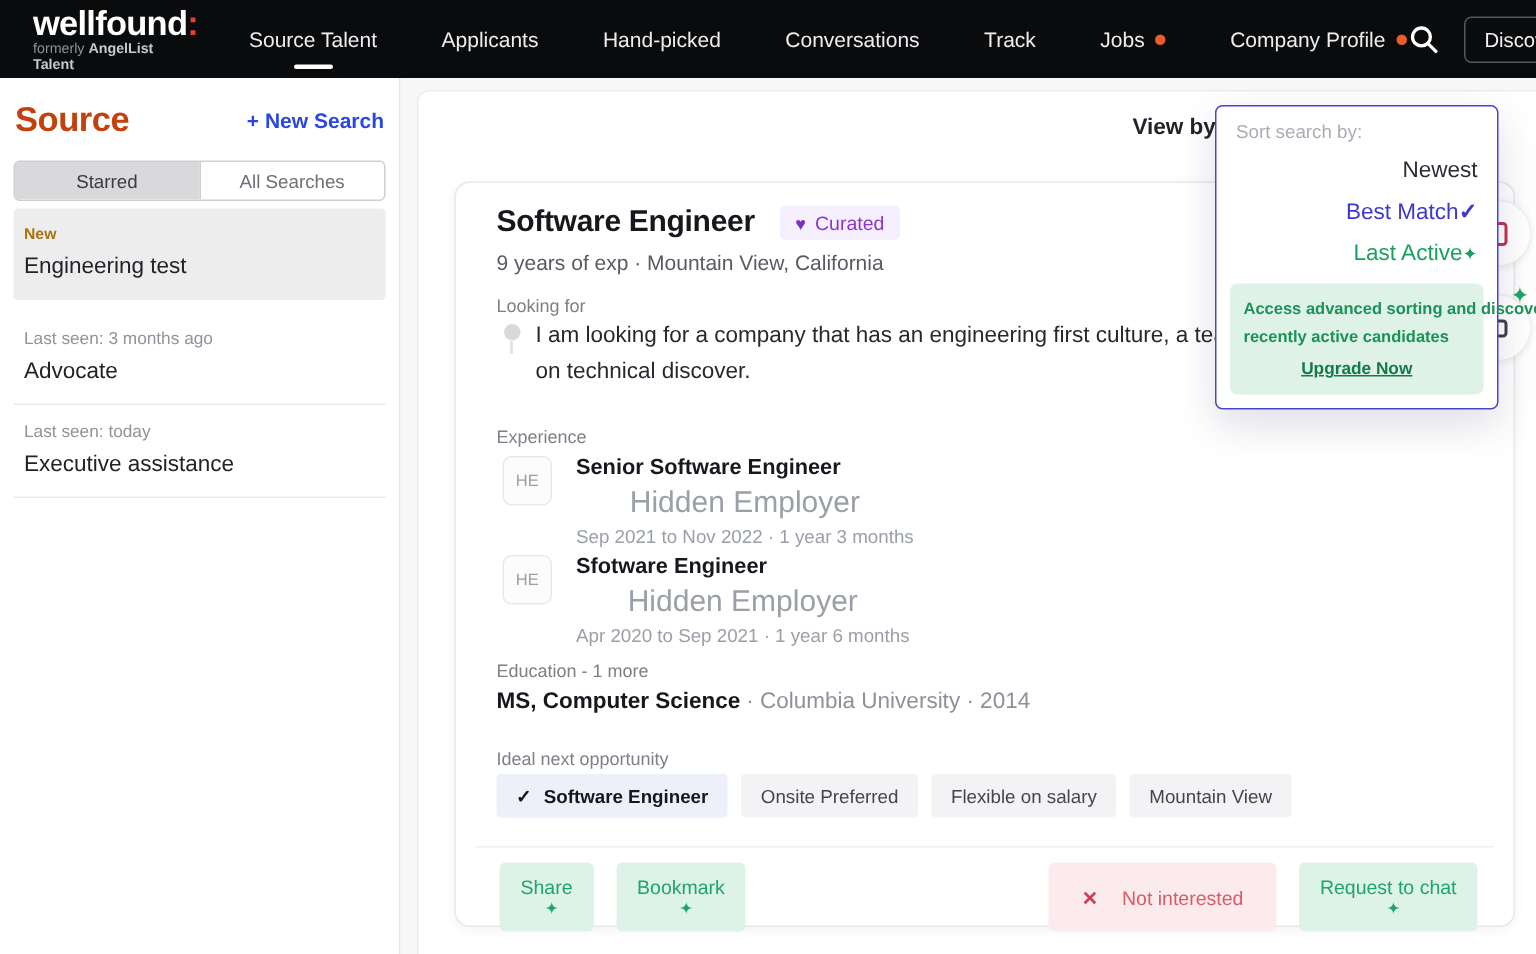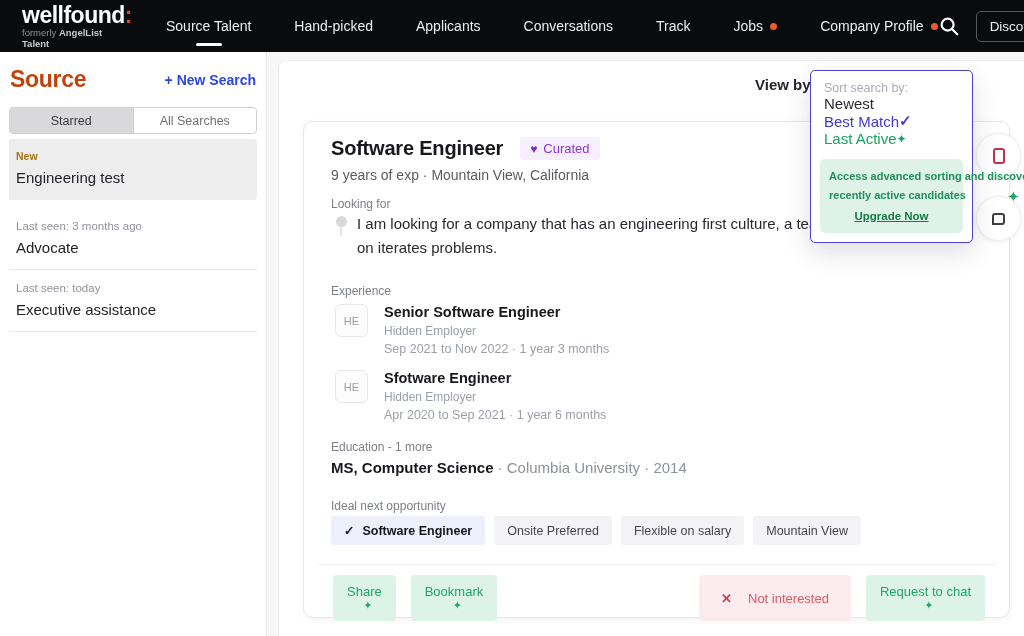--- a/index.html
+++ b/index.html
@@ -70,21 +70,21 @@
   .pin::after { content:""; position:absolute; left:4px; top:11px; width:2px; height:9px;
                 background:#e4e4e7; border-radius:2px; }
   .lf-text { position:absolute; left:53px; top:90px; font-size:15px; color:#27292f; line-height:24px; }
   .lf-text div { white-space:nowrap; }
   .exp-label { left:27px; top:162px; }
   .exp-avatar { position:absolute; left:31px; width:33px; height:33px; border:1px solid #e9e9eb;
                 border-radius:6px; background:#fcfcfd; display:flex; align-items:center;
                 justify-content:center; font-size:11px; color:#9aa0a6; }
   .exp-block { position:absolute; left:80px; }
   .exp-title { font-size:14.5px; font-weight:700; color:#17181d; }
-  .exp-company { font-size:12px; color:#9ba0a8; margin-top:4px; }
+  .exp-company { font-size:20px; color:#9ba0a8; margin-top:4px;text-align:center; }
   .exp-dates { font-size:12.5px; color:#9ba0a8; margin-top:4px; }
   .edu-label { left:27px; top:318px; }
   .edu-row { position:absolute; left:27px; top:337px; font-size:15px; }
   .edu-degree { font-weight:700; color:#17181d; }
   .edu-rest { color:#8d9199; margin-left:4px; }
   .opp-label { left:27px; top:377px; }
   .tags { position:absolute; left:27px; top:394px; display:flex; gap:9px; }
   .tag { background:#f3f3f5; border-radius:3px; padding:7px 13px; font-size:12.5px; color:#44464d;
          display:flex; align-items:center; white-space:nowrap; cursor:pointer; }
   .tag.checked { background:#edeffb; font-weight:700; color:#17181d; }
@@ -104,26 +104,26 @@
   .fab { position:absolute; width:45px; height:45px; border-radius:50%; background:#fff;
          border:1px solid #f0f0f1; box-shadow:0 1px 5px rgba(0,0,0,0.08); z-index:3;
          display:flex; align-items:center; justify-content:center; cursor:pointer; }
   .fab1 { left:976px; top:133px; }
   .fab2 { left:976px; top:196px; }
   .glyph-flag { width:12px; height:16px; border:2px solid #c2334d; border-radius:3px; }
   .glyph-chat { width:13px; height:12px; border:2px solid #3c3f45; border-radius:3px 3px 3px 0; }
   .side-spark { position:absolute; left:1007px; top:188px; font-size:15px; color:#1ea567; z-index:3; }
 
   
-  .dropdown { position:absolute; left:810px; top:70px; width:163px; background:#fff;
+  .dropdown { position:absolute; left:810px; top:70px; width:189px; background:#fff;
               border:1px solid #4b43d1; border-radius:5px; padding:10px 13px 9px 13px;
               box-shadow:0 10px 26px rgba(40,40,90,0.15); z-index:5; }
   .dd-header { font-size:12.5px; color:#a9adb5; }
-  .dd-row { font-size:15px; color:#2b2d35; display:flex;
-            justify-content:flex-start; align-items:center; cursor:pointer; }
+  .dd-row { margin-top:10px; font-size:15px; color:#2b2d35; display:flex;
+            justify-content:flex-end; align-items:center; cursor:pointer; }
   .dd-row.selected { color:#3f38cf; }
   .dd-row.selected .dd-icon { color:#3f38cf; font-weight:700; }
   .dd-row.pro { color:#18a161; }
   .dd-row.pro .dd-icon { color:#18a161; font-size:12px; }
   .dd-upsell { margin:12px -4px 0 -4px; background:#def2e8; border-radius:5px; padding:8px 9px;
                color:#1d9158; font-size:11px; font-weight:600; }
   .dd-upsell div { white-space:nowrap; line-height:19px; }
   .dd-cta { display:block; text-align:center; font-size:11.5px; font-weight:700; color:#157a4a;
             text-decoration:underline; margin-top:2px; line-height:18px; }
 </style>
@@ -135,24 +135,24 @@
   <div class="nav">
     <div class="logo">
       <div class="logo-row"><span>wellfound</span><span class="logo-colon">:</span></div>
       <div class="logo-tag"><span>formerly</span> <b>AngelList Talent</b></div>
     </div>
     <div class="nav-items">
       <div class="nav-item active">
           <span>Source Talent</span>
         </div>
       <div class="nav-item">
+          <span>Applicants</span>
+        </div>
+      <div class="nav-item">
           <span>Hand-picked</span>
-        </div>
-      <div class="nav-item">
-          <span>Applicants</span>
         </div>
       <div class="nav-item">
           <span>Conversations</span>
         </div>
       <div class="nav-item">
           <span>Track</span>
         </div>
       <div class="nav-item">
           <span>Jobs</span>
           <span class="nav-dot"></span>
@@ -208,21 +208,21 @@
           <span class="heart">♥</span>
           <span>Curated</span>
         </div>
     </div>
     <div class="c-sub">9 years of exp · Mountain View, California</div>
 
     <div class="c-label lf-label">Looking for</div>
     <div class="pin"></div>
     <div class="lf-text">
       <div>I am looking for a company that has an engineering first culture, a team that iterates</div>
-      <div>on iterates problems.</div>
+      <div>on technical discover.</div>
     </div>
 
     <div class="c-label exp-label">Experience</div>
     <div class="exp-avatar" style="top:182px;">HE</div>
     <div class="exp-block" style="top:182px;">
       <div class="exp-title">Senior Software Engineer</div>
       <div class="exp-company">Hidden Employer</div>
       <div class="exp-dates">Sep 2021 to Nov 2022 · 1 year 3 months</div>
     </div>
     <div class="exp-avatar" style="top:248px;">HE</div>

